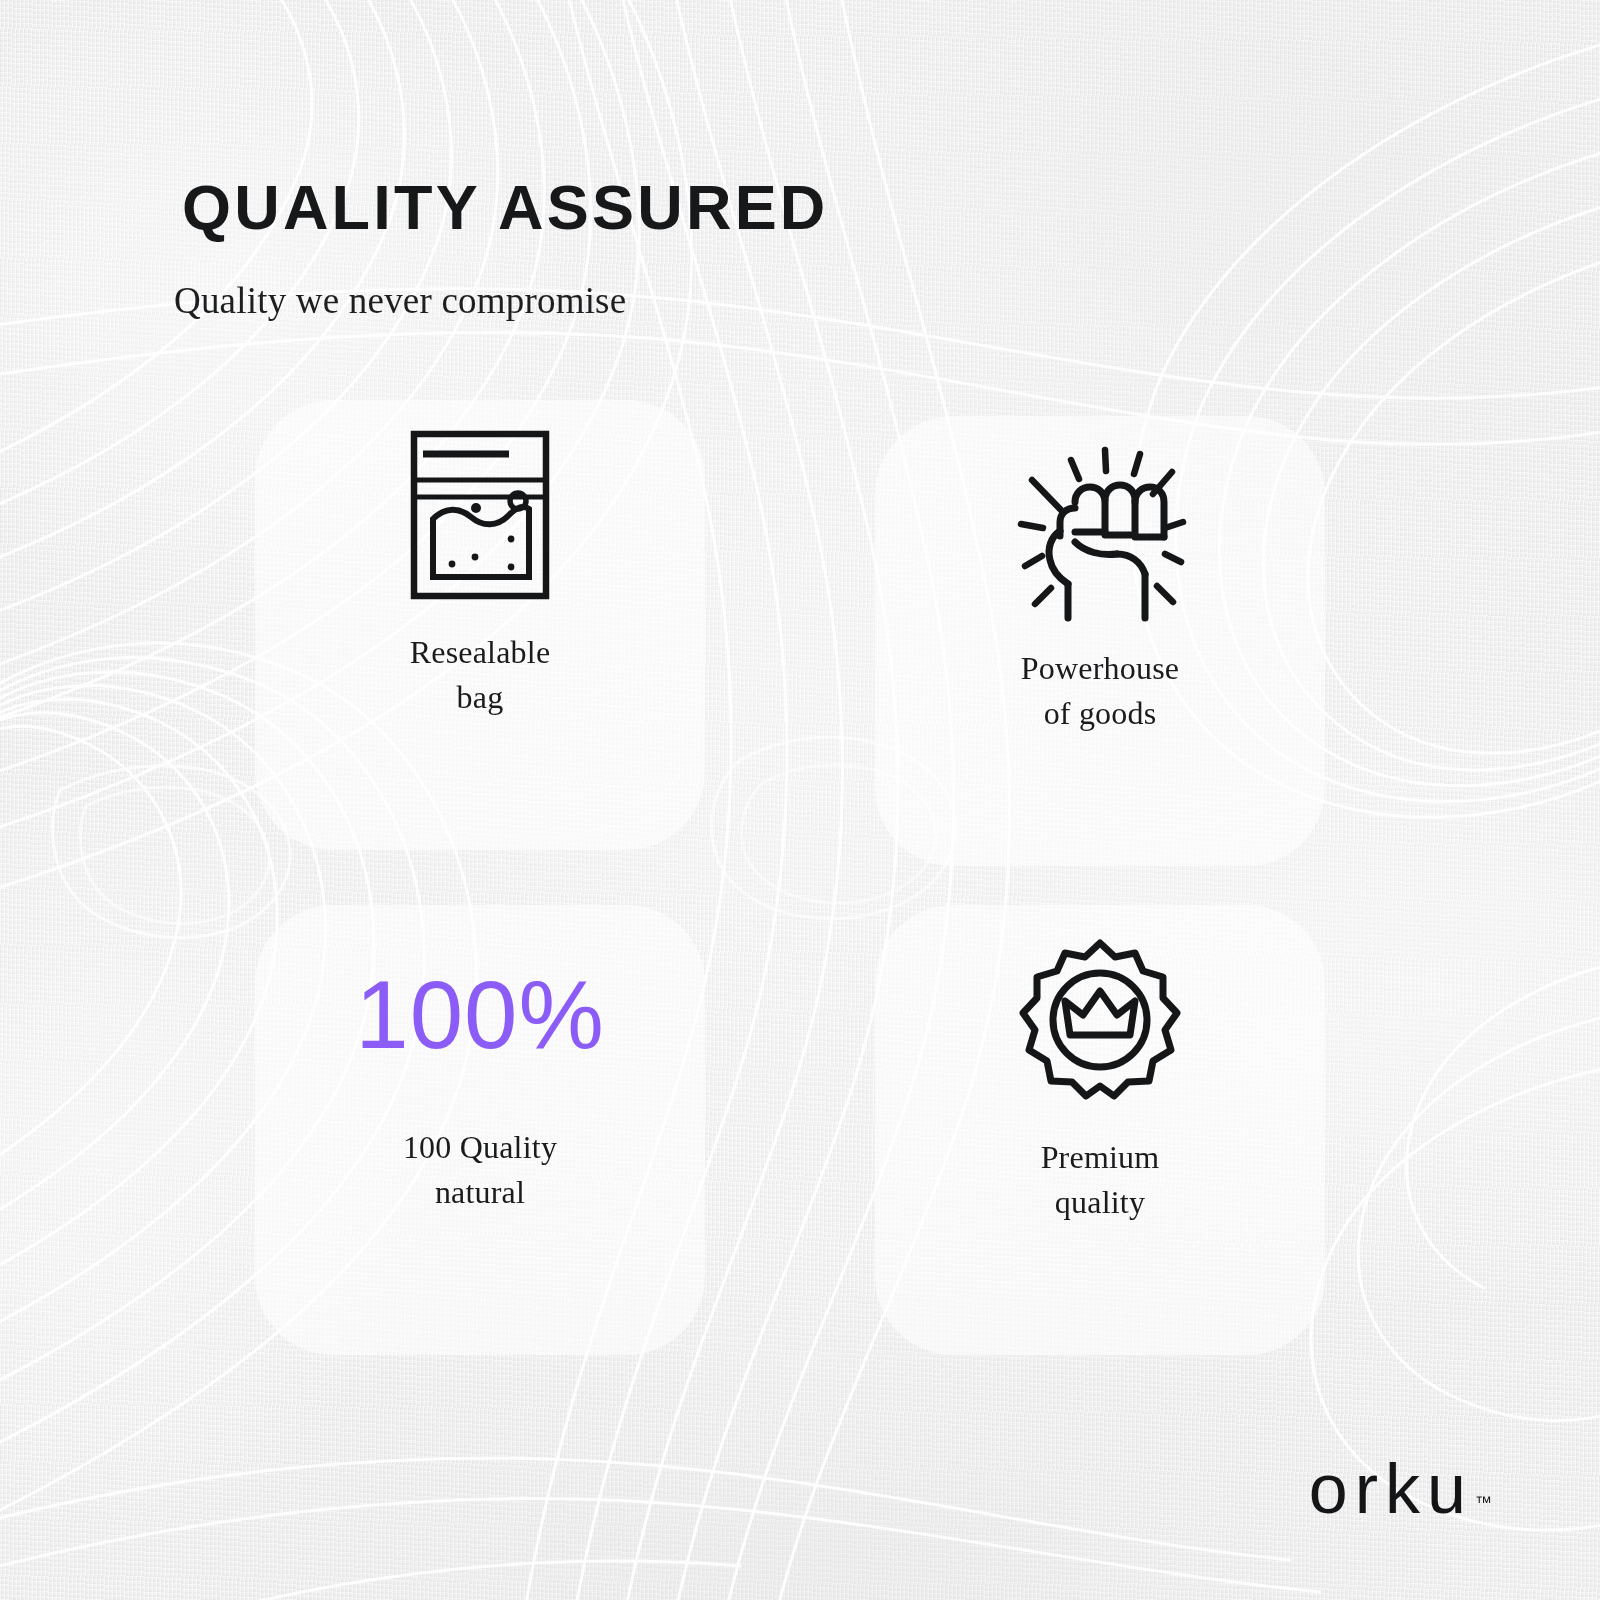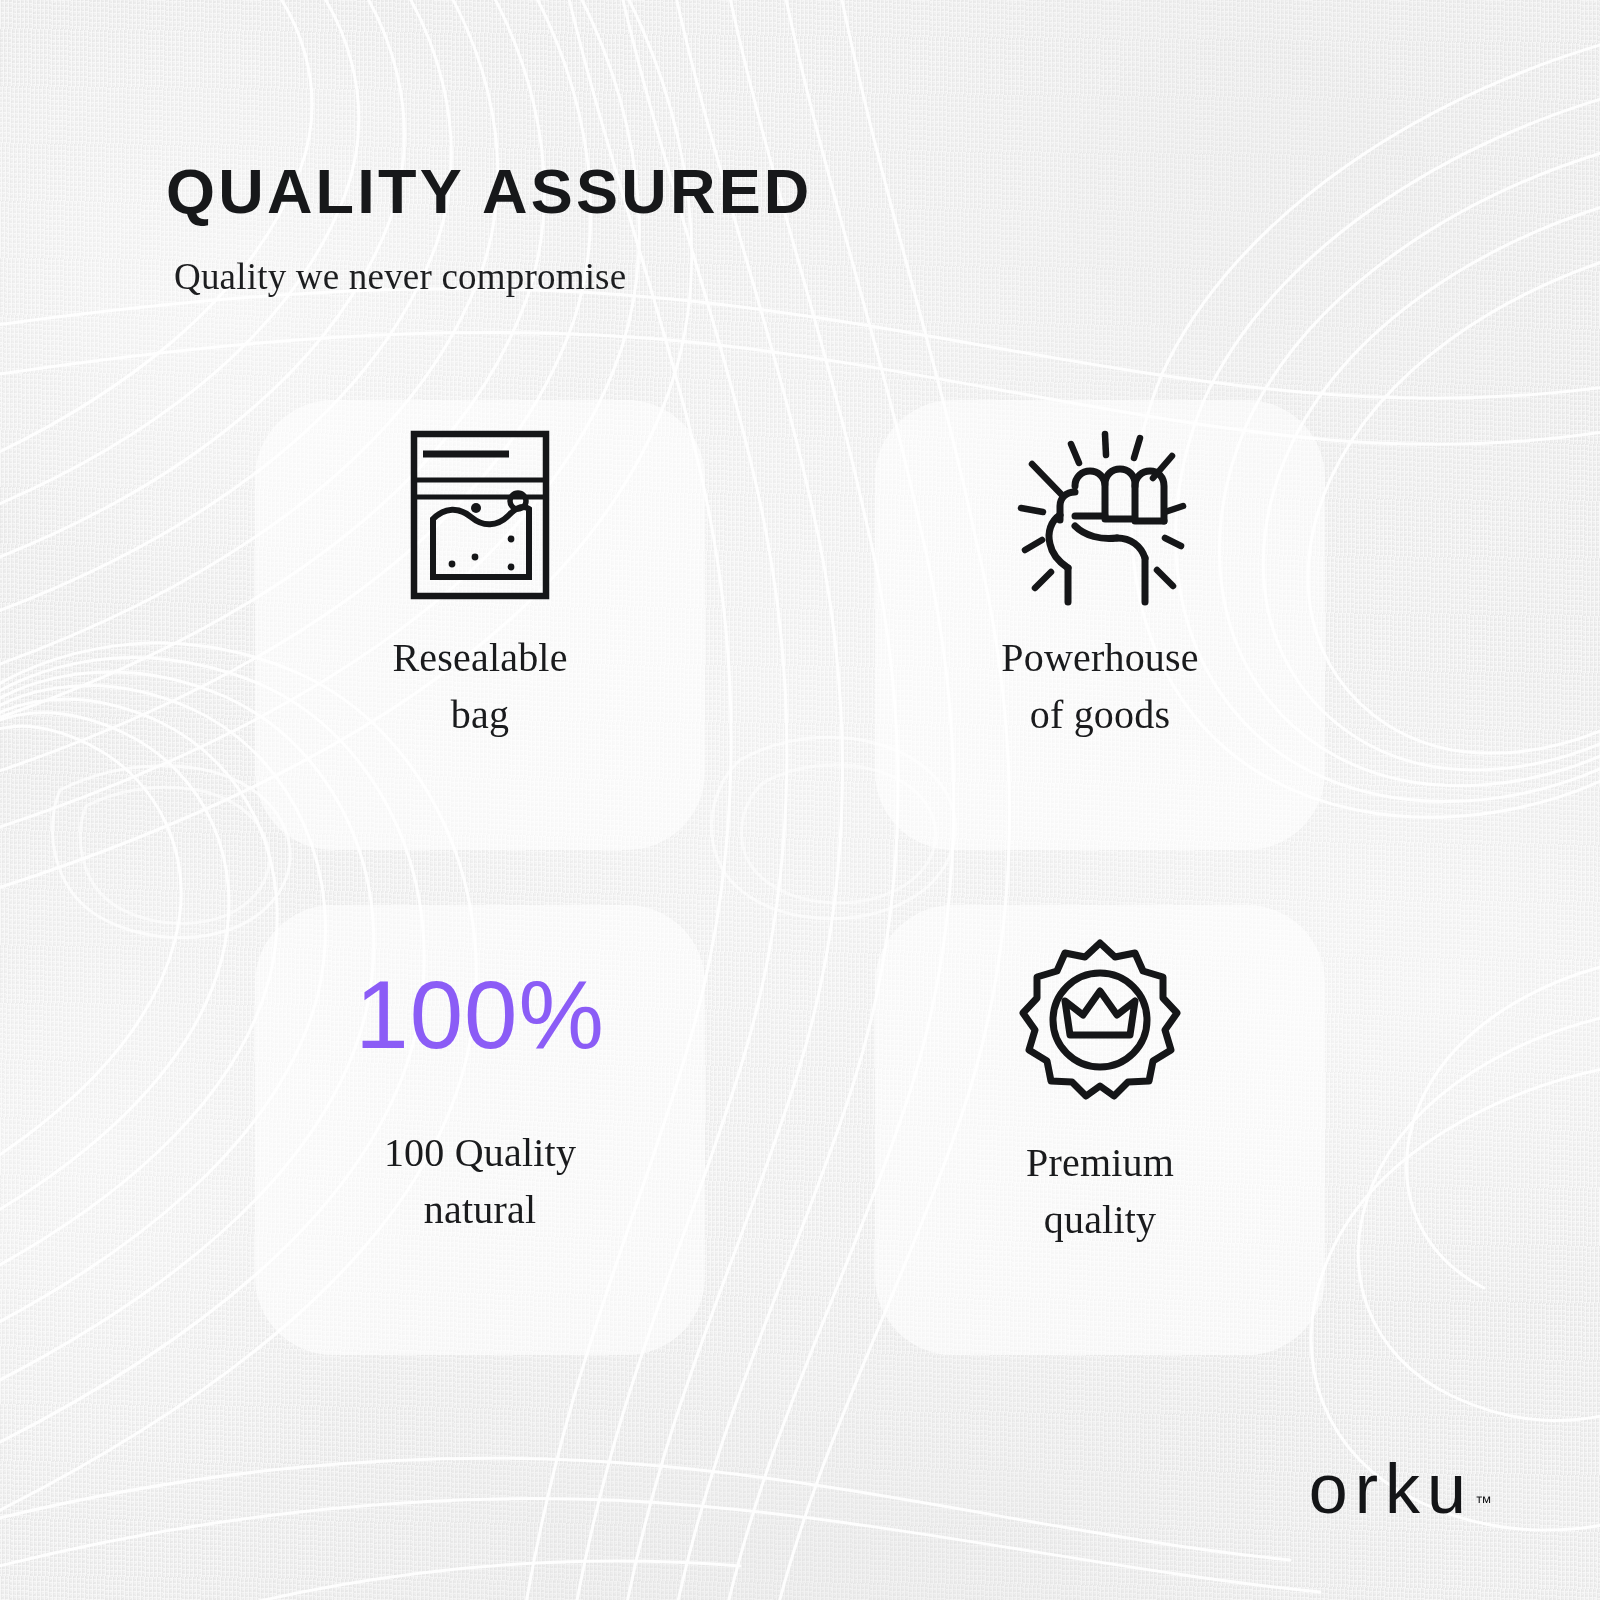--- a/index.html
+++ b/index.html
@@ -57,21 +57,21 @@
     left: 166px;
     top: 160px;
     width: 1100px;
   }
   .title {
     font-family: "Liberation Sans", sans-serif;
     font-weight: 700;
     font-size: 63px;
     letter-spacing: 3.2px;
     color: #17181a;
-    margin: 0;
+    margin: 16px;
     line-height: 1.0;
     white-space: nowrap;
   }
   .subtitle {
     font-family: "Liberation Serif", serif;
     font-weight: 400;
     font-size: 37px;
     color: #1d1e20;
     margin: 8px;
     padding-top: 26px;
@@ -92,35 +92,35 @@
     width: 450px;
     height: 450px;
     border-radius: 78px;
     background: rgba(255,255,255,0.58);
     display: flex;
     flex-direction: column;
     align-items: center;
     box-sizing: border-box;
   }
   .card-0 { left: 0px;   top: 0px; }
-  .card-1 { left: 620px; top: 0px; }
+  .card-1 { left: 620px; top: 16px; }
   .card-2 { left: 0px;   top: 505px; }
   .card-3 { left: 620px; top: 505px; }
 
   .card-icon {
     height: 230px;
     display: flex;
     align-items: center;
     justify-content: center;
     width: 100%;
   }
   .card-2 .card-icon { height: 220px; }
   .card-label {
     font-family: "Liberation Serif", serif;
-    font-size: 40px;
+    font-size: 32px;
     line-height: 1.42;
     color: #1a1b1d;
     text-align: center;
     max-width: 330px;
     letter-spacing: 0.2px;
   }
   .big-stat {
     font-family: "Liberation Sans", sans-serif;
     font-weight: 300;
     font-size: 96px;

